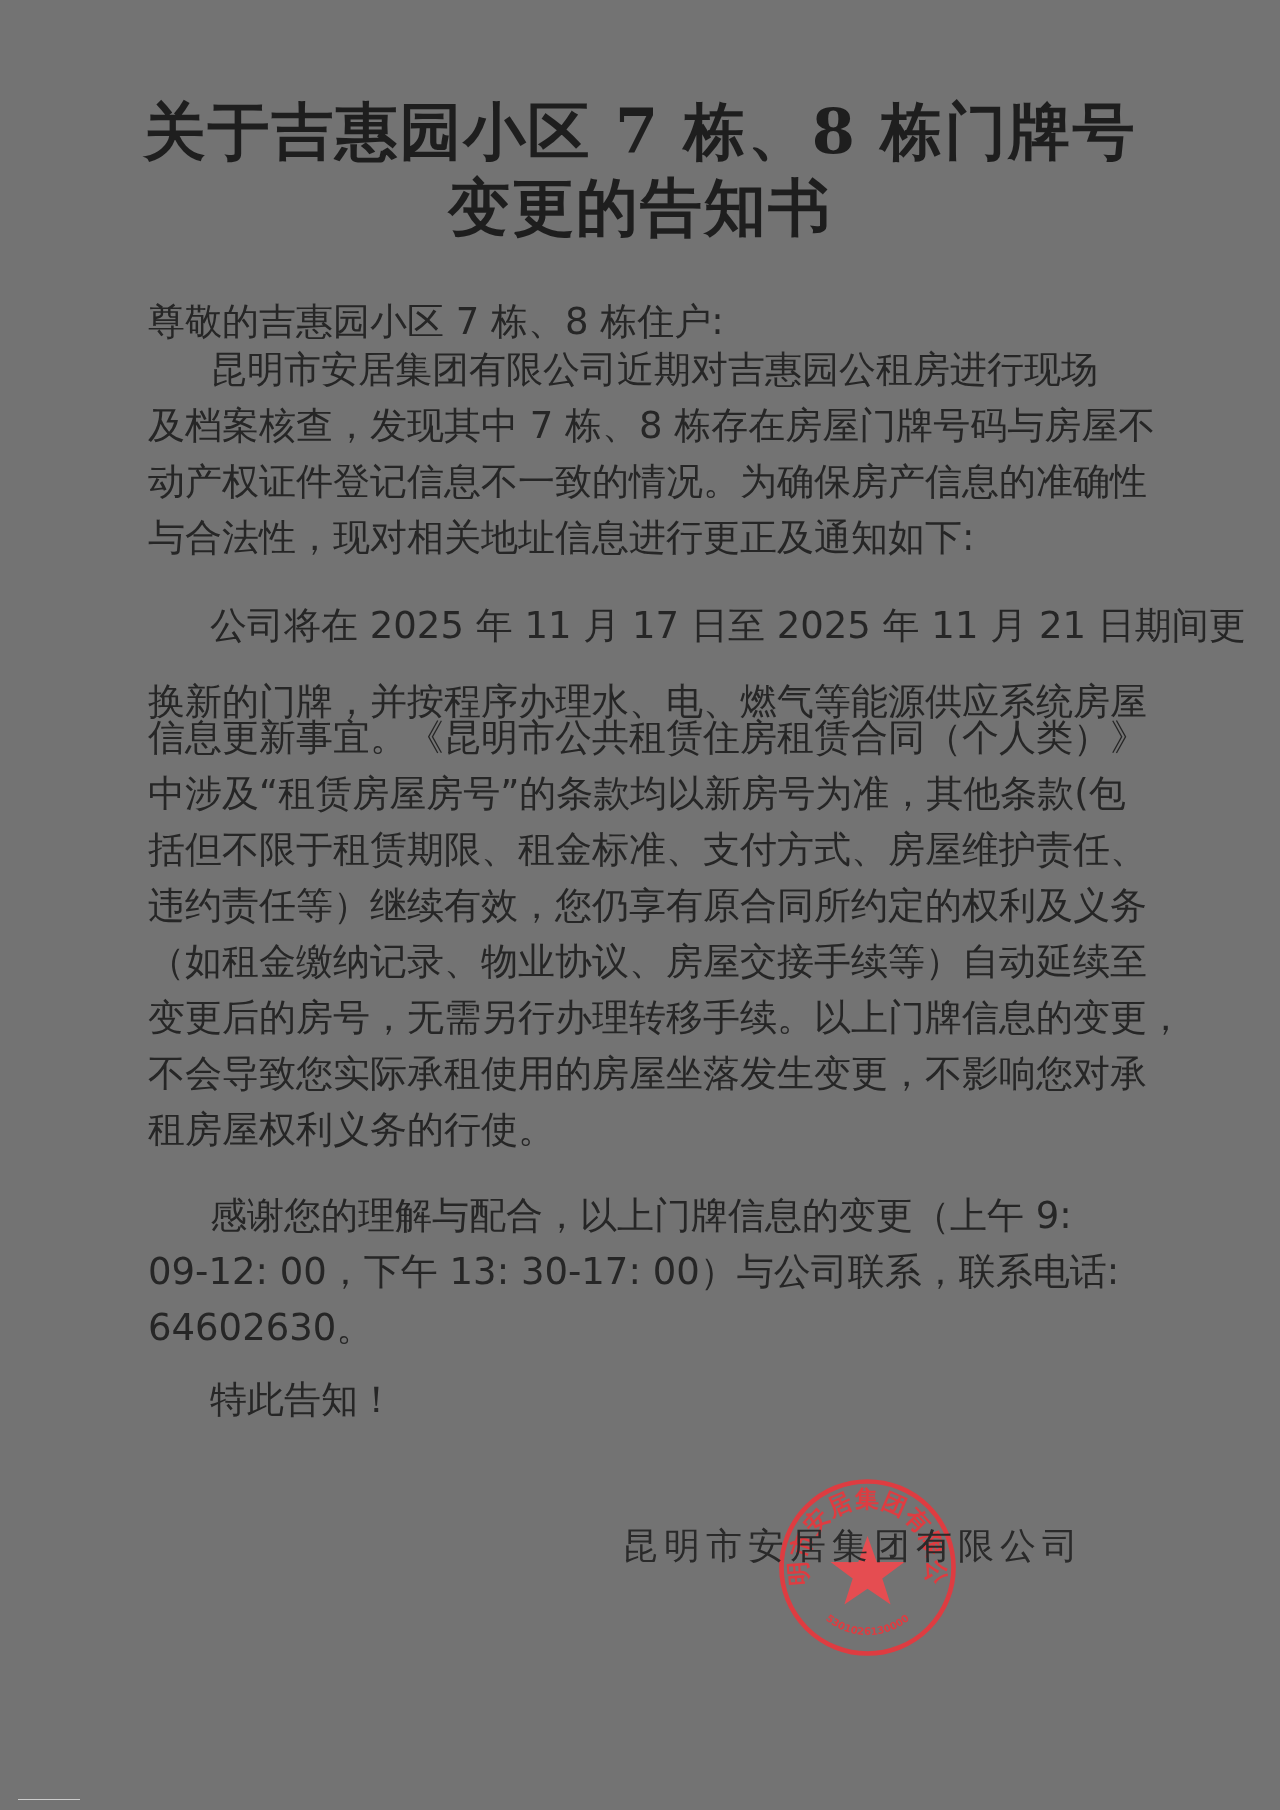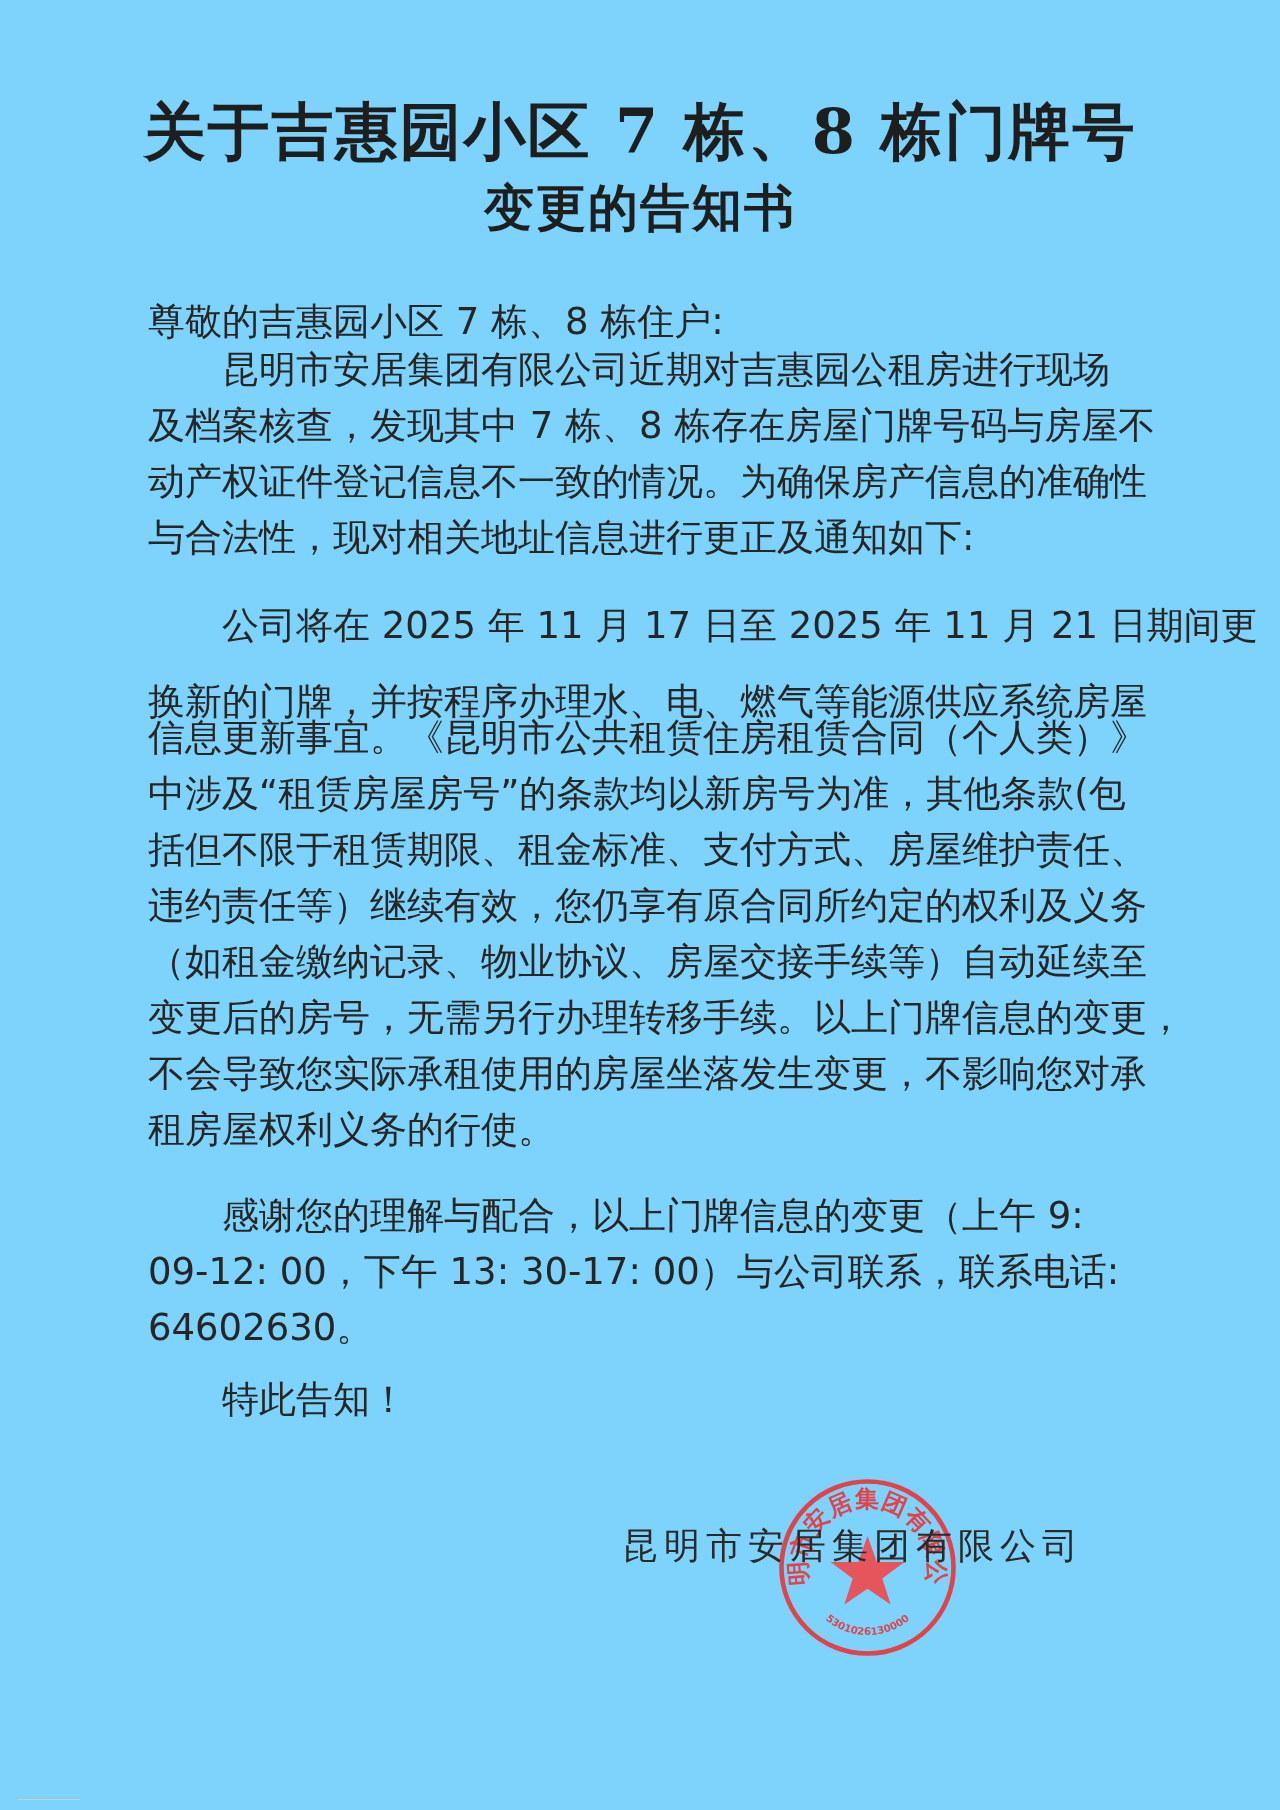--- a/index.html
+++ b/index.html
@@ -1,29 +1,29 @@
 <!DOCTYPE html>
 <html><head>
 <meta charset="utf-8">
 <style>
   html, body { margin:0; padding:0; background:#ffffff; }
   body { width:1280px; height:1810px; position:relative; overflow:hidden; color:#222; }
-  .page { position:absolute; left:0; top:0; width:1280px; height:1810px; background:#7dd3fc; }
+  .page { position:absolute; left:0; top:0; width:1280px; height:1810px; background:#737373; }
 
   .title { position:absolute; left:0; width:1280px; text-align:center;
            font-family:"DejaVu Serif","Liberation Serif",serif; font-weight:bold;
            color:#1e1e1e; letter-spacing:2px; }
   .title.l1 { top:92px; font-size:62px; line-height:80px; }
-  .title.l2 { top:168px; font-size:50px; line-height:80px; }
+  .title.l2 { top:168px; font-size:62px; line-height:80px; }
 
   .body { position:absolute; left:148px; width:1060px;
           font-family:"DejaVu Sans","Liberation Sans",sans-serif;
           font-size:37px; color:#262626; }
   .line { position:absolute; left:0; white-space:nowrap; line-height:52px; height:52px; }
-  .line.indent { left:74px; }
+  .line.indent { left:62px; }
 
   .signature { position:absolute; font-family:"DejaVu Serif","Liberation Serif",serif;
                font-size:36px; color:#2a2a2a; white-space:nowrap; letter-spacing:6px; z-index:3; }
 
   .stamp { position:absolute; left:775px; top:1475px; width:185px; height:185px; z-index:2; opacity:0.92; }
 
   .scan-line { position:absolute; left:18px; top:1799px; width:62px; height:1px; background:#ccc; }
 </style>
 </head>
 <body>

